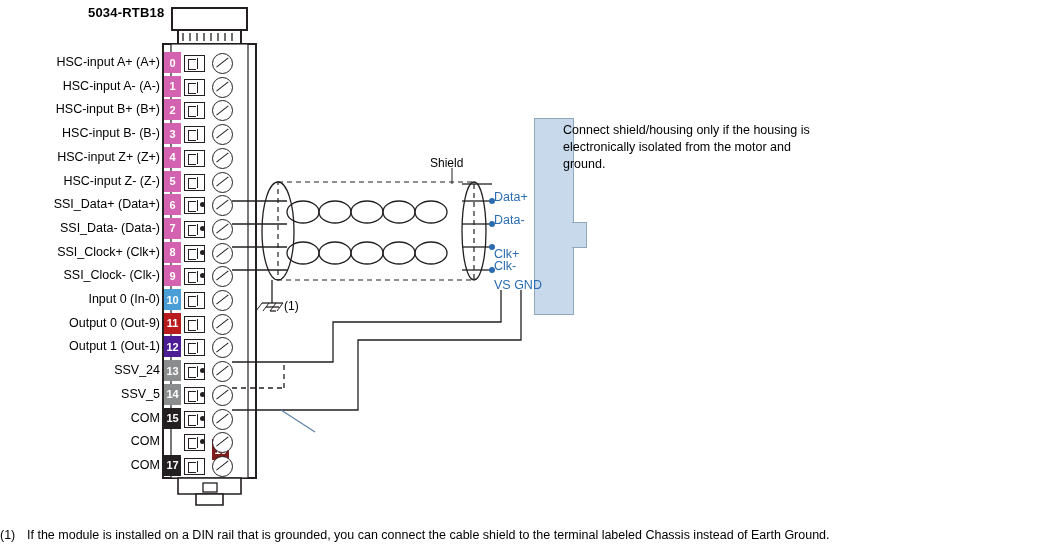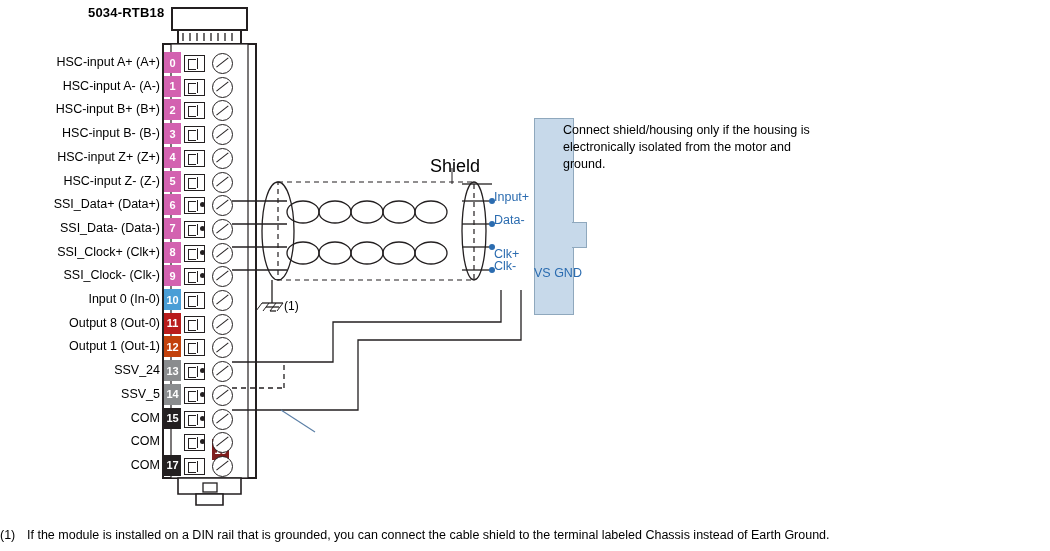--- a/index.html
+++ b/index.html
@@ -52,21 +52,21 @@
     background:#c7d9ea;border:1.6px solid #8fa8bd;
   }
   #device-tab{
     position:absolute;left:572px;top:222px;width:14px;height:24px;
     background:#c7d9ea;border:1.6px solid #8fa8bd;border-left:none;
   }
   .dev-lbl{position:absolute;font-size:12.5px;color:#2b6cb0;white-space:nowrap;}
   .dev-dot{position:absolute;width:6px;height:6px;border-radius:50%;background:#2b6cb0;}
   
   #note-top{position:absolute;left:563px;top:122px;width:250px;font-size:12.5px;line-height:17px;color:#000;}
-  #shield-lbl{position:absolute;left:430px;top:156px;font-size:18px;}
+  #shield-lbl{position:absolute;left:430px;top:156px;font-size:12px;}
   #callout-box{
     position:absolute;left:315px;top:420px;width:128px;height:52px;
     border:1.3px solid #231f20;background:#fff;
     display:flex;align-items:center;justify-content:center;text-align:center;
     font-size:12px;line-height:16px;
   }
   #footnote{
     position:absolute;left:0px;top:528px;width:1050px;font-size:12.5px;color:#000;
   }
   #footnote .fn-num{position:absolute;left:0px;top:0;}
@@ -199,26 +199,26 @@
       <div class="screw" style="left: 212px; top: 242.6px;"></div>
       <div class="term-label" style="left: 0px; width: 160px; top: 268.3px;">SSI_Clock- (Clk-)</div>
       <div class="num-chip" style="left: 164px; top: 265.3px; background: rgb(211, 98, 176);">9</div>
       <div class="clampbox" style="left: 184px; top: 268.3px;"></div>
       <div class="dot" style="left: 200px; top: 273.3px;"></div>
       <div class="screw" style="left: 212px; top: 266.3px;"></div>
       <div class="term-label" style="left: 0px; width: 160px; top: 292px;">Input 0 (In-0)</div>
       <div class="num-chip" style="left: 164px; top: 289px; background: rgb(74, 158, 214);">10</div>
       <div class="clampbox" style="left: 184px; top: 292px;"></div>
       <div class="screw" style="left: 212px; top: 290px;"></div>
-      <div class="term-label" style="left: 0px; width: 160px; top: 315.7px;">Output 8 (Out-0)</div>
+      <div class="term-label" style="left: 0px; width: 160px; top: 315.7px;">Output 0 (Out-9)</div>
       <div class="num-chip" style="left: 164px; top: 312.7px; background: #b91c1c;">11</div>
       <div class="clampbox" style="left: 184px; top: 315.7px;"></div>
       <div class="screw" style="left: 212px; top: 313.7px;"></div>
       <div class="term-label" style="left: 0px; width: 160px; top: 339.4px;">Output 1 (Out-1)</div>
-      <div class="num-chip" style="left: 164px; top: 336.4px; background: #c2410c;">12</div>
+      <div class="num-chip" style="left: 164px; top: 336.4px; background: #4c1d95;">12</div>
       <div class="clampbox" style="left: 184px; top: 339.4px;"></div>
       <div class="screw" style="left: 212px; top: 337.4px;"></div>
       <div class="term-label" style="left: 0px; width: 160px; top: 363.1px;">SSV_24</div>
       <div class="num-chip" style="left: 164px; top: 360.1px; background: rgb(138, 140, 142);">13</div>
       <div class="clampbox" style="left: 184px; top: 363.1px;"></div>
       <div class="dot" style="left: 200px; top: 368.1px;"></div>
       <div class="screw" style="left: 212px; top: 361.1px;"></div>
       <div class="term-label" style="left: 0px; width: 160px; top: 386.8px;">SSV_5</div>
       <div class="num-chip" style="left: 164px; top: 383.8px; background: rgb(138, 140, 142);">14</div>
       <div class="clampbox" style="left: 184px; top: 386.8px;"></div>
@@ -237,28 +237,28 @@
       <div class="term-label" style="left: 0px; width: 160px; top: 457.9px;">COM</div>
       <div class="num-chip" style="left: 164px; top: 454.9px; background: rgb(35, 31, 32);">17</div>
       <div class="clampbox" style="left: 184px; top: 457.9px;"></div>
       <div class="screw" style="left: 212px; top: 455.9px;"></div>
     </div>
 
   <div id="device"></div>
   <div id="device-tab"></div>
   <div id="device-pins">
       <div class="dev-dot" style="left: 489px; top: 198px;"></div>
-      <div class="dev-lbl" style="left: 494px; top: 190px;">Input+</div>
+      <div class="dev-lbl" style="left: 494px; top: 190px;">Data+</div>
       <div class="dev-dot" style="left: 489px; top: 221px;"></div>
       <div class="dev-lbl" style="left: 494px; top: 213px;">Data-</div>
       <div class="dev-dot" style="left: 489px; top: 244px;"></div>
       <div class="dev-lbl" style="left: 494px; top: 236px; margin-top: 11px;">Clk+</div>
       <div class="dev-dot" style="left: 489px; top: 267px;"></div>
       <div class="dev-lbl" style="left: 494px; top: 259px;">Clk-</div>
-      <div class="dev-lbl" style="left: 494px; top: 266px; margin-left: 40px;">VS GND</div>
+      <div class="dev-lbl" style="left: 494px; top: 278px;">VS GND</div>
     </div>
 
   <div id="shield-lbl">Shield</div>
   <div id="note-top">Connect shield/housing only if the housing is electronically isolated from the motor and ground.</div>
   <div id="note-1">(1)</div>
 
   <div id="footnote">
     <span class="fn-num">(1)</span>
     <span class="fn-txt">If the module is installed on a DIN rail that is grounded, you can connect the cable shield to the terminal labeled Chassis instead of Earth Ground.</span>
   </div>

